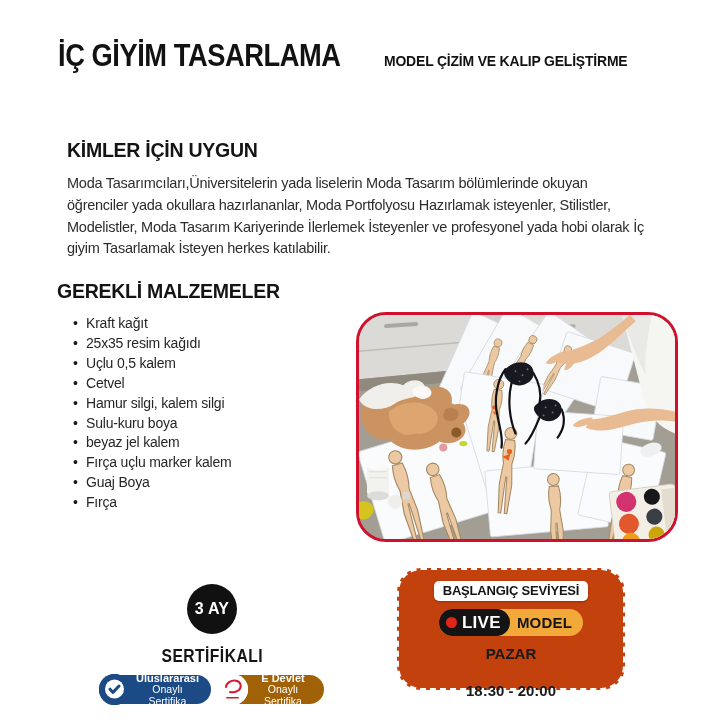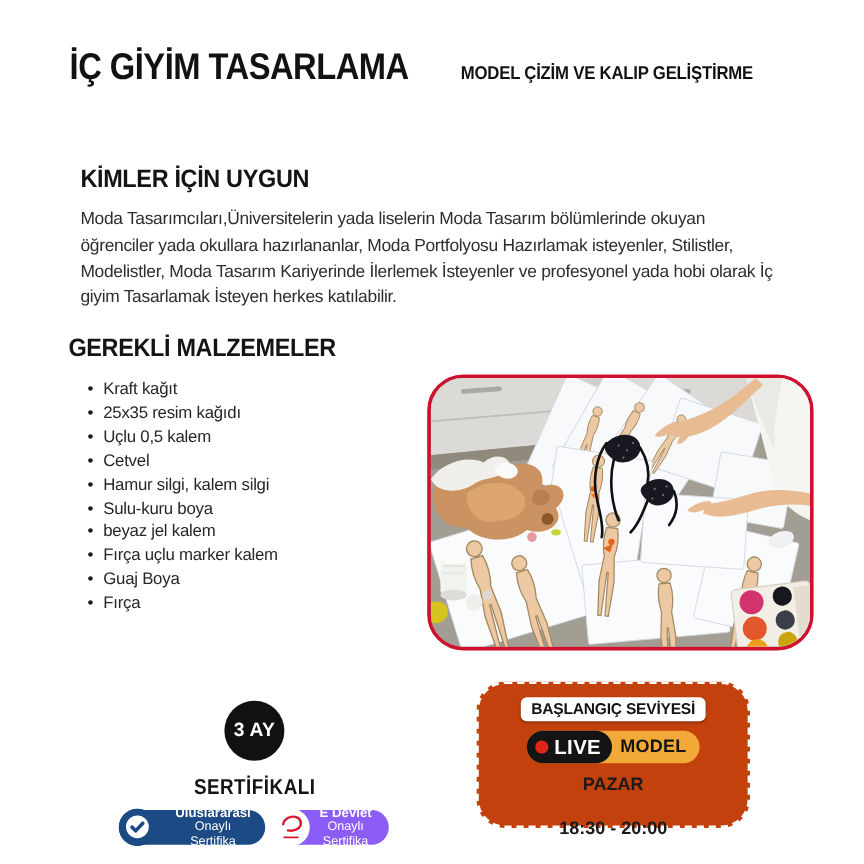--- a/index.html
+++ b/index.html
@@ -37,22 +37,22 @@
   
   .duration-cluster { position:absolute; left:100px; top:584px; width:224px; text-align:center; }
   .duration-circle {
     width:50px; height:50px; border-radius:50%; background:#111111; margin:0 auto;
     display:flex; align-items:center; justify-content:center;
   }
   .duration-circle span { color:#fff; font-size:16px; font-weight:800; letter-spacing:0.2px; }
   .certified { margin-top:12px; font-size:18px; font-weight:900; letter-spacing:0.5px; color:#141414; transform:scaleX(.87); transform-origin:center; }
   .badge-row { margin-top:8px; display:flex; justify-content:center; gap:7px; }
   .cert-badge { display:flex; align-items:center; height:29px; border-radius:15px; padding-right:9px; color:#fff; }
-  .cert-badge.blue { background:#1c4a84;gap:10px; }
-  .cert-badge.red  { background:#8b5cf6; }
+  .cert-badge.blue { background:#1c4a84; }
+  .cert-badge.red  { background:#a16207; }
   .cert-icon { width:31px; height:31px; border-radius:50%; flex:none; display:flex; align-items:center; justify-content:center; margin:-1px 3px -1px -1px; }
   .cert-badge.blue .cert-icon { background:#1c4a84; }
   .cert-badge.red  .cert-icon { background:#ffffff; }
   .cert-text { text-align:center; line-height:1.12; padding:0 3px; }
   .cert-text .l1 { font-size:11px; font-weight:800; }
   .cert-text .l2 { font-size:10.5px; font-weight:400; }
 
   
   .schedule-box {
     position:absolute; left:397px; top:568px; width:228px; height:122px;

